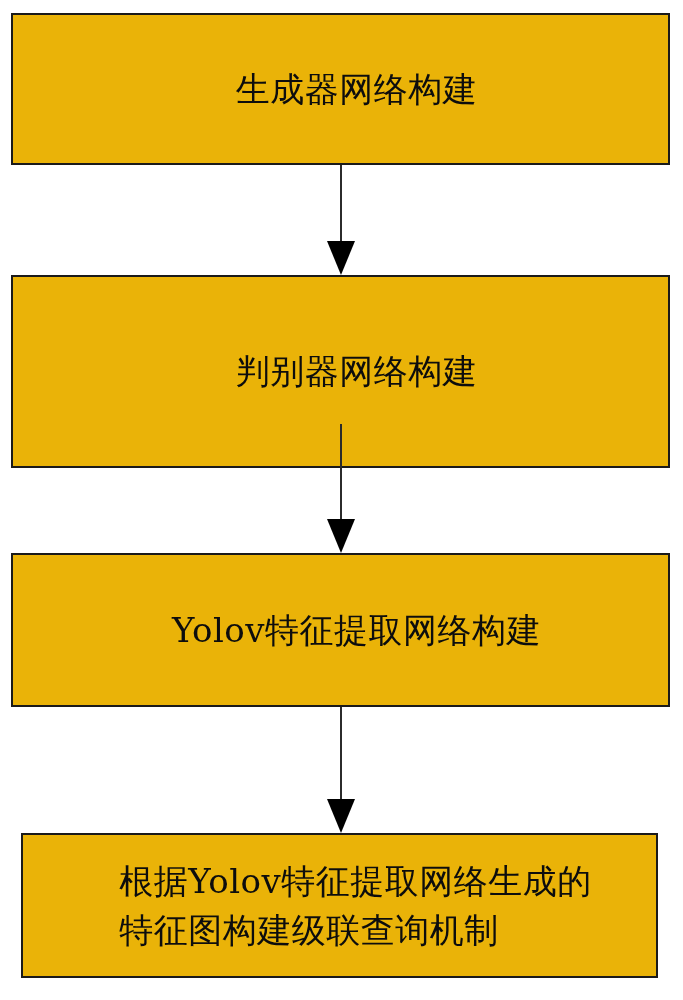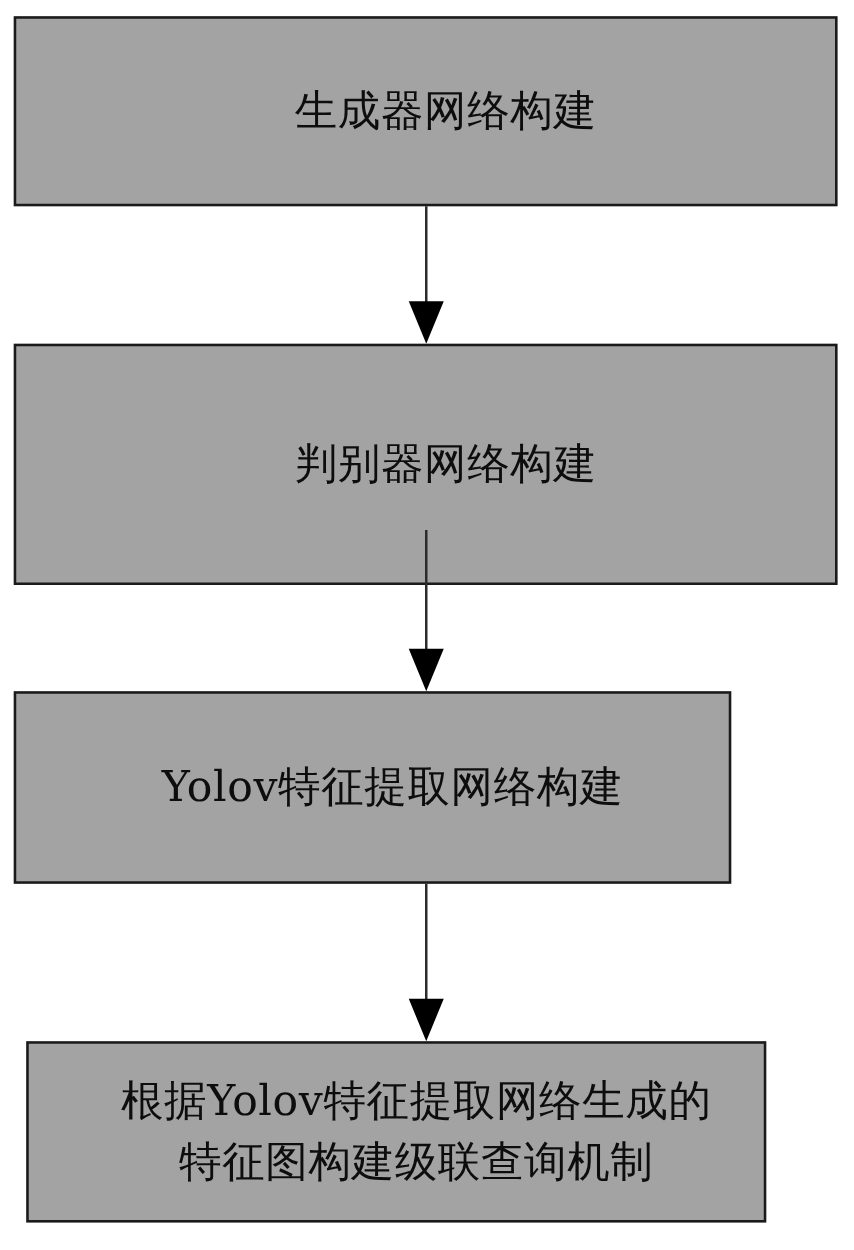--- a/index.html
+++ b/index.html
@@ -15,25 +15,25 @@
     position: relative;
     width: 683px;
     height: 1000px;
     background: #ffffff;
     overflow: hidden;
   }
   .node {
     position: absolute;
     box-sizing: border-box;
     border: 2px solid #1a1a1a;
-    background: #a3a3a3;
+    background: #eab308;
     display: flex;
     align-items: center;
     justify-content: center;
-    text-align: center;
+    text-align: left;
     padding-left: 32px;
   }
   .node-label {
     font-family: "DejaVu Serif", "Liberation Serif", serif;
     font-size: 34px;
     line-height: 1.42;
     color: #0d0d0d;
     letter-spacing: 0.5px;
     white-space: pre-line;
     padding: 0 8px;
@@ -53,22 +53,22 @@
     left: -13px;
     width: 0;
     height: 0;
     border-left: 14px solid transparent;
     border-right: 14px solid transparent;
     border-top: 34px solid #000000;
   }
   
   #node-1 { left: 11px;  top: 13px;  width: 659px; height: 152px; }
   #node-2 { left: 11px;  top: 275px; width: 659px; height: 193px; }
-  #node-3 { left: 11px;  top: 553px; width: 574px; height: 154px; }
-  #node-4 { left: 21px;  top: 833px; width: 592px; height: 145px; }
+  #node-3 { left: 11px;  top: 553px; width: 659px; height: 154px; }
+  #node-4 { left: 21px;  top: 833px; width: 637px; height: 145px; }
   
   #conn-1 { left: 340px; top: 165px; height: 110px; }
   #conn-1 .stem { height: 78px; }
   #conn-1 .head { top: 76px; }
   #conn-2 { left: 340px; top: 424px; height: 129px; }
   #conn-2 .stem { height: 97px; }
   #conn-2 .head { top: 95px; }
   #conn-3 { left: 340px; top: 707px; height: 126px; }
   #conn-3 .stem { height: 94px; }
   #conn-3 .head { top: 92px; }

